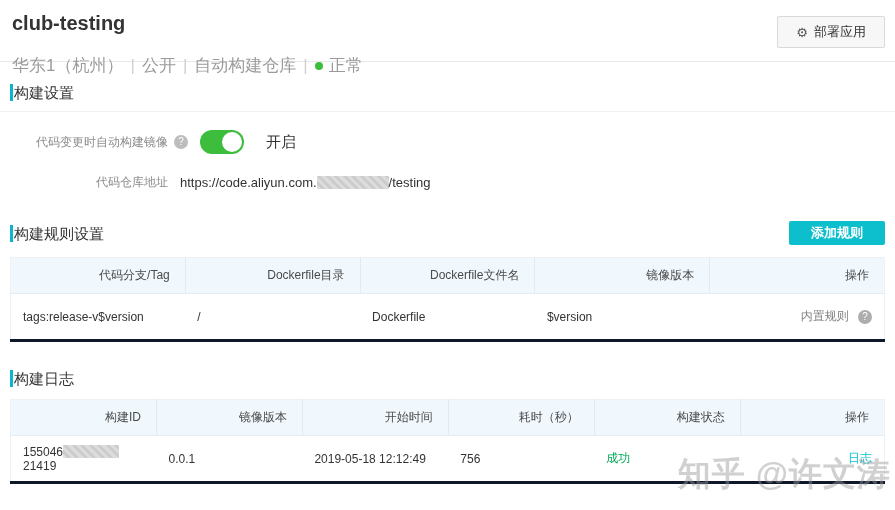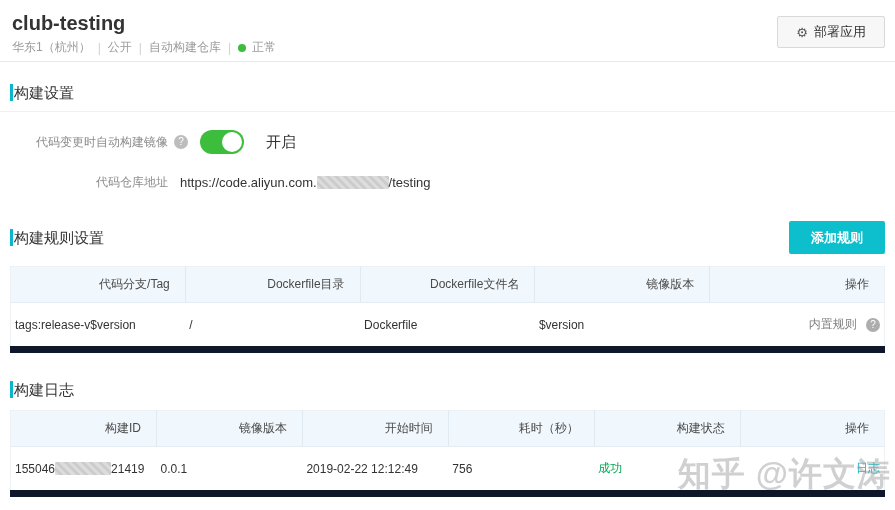--- a/index.html
+++ b/index.html
@@ -4,21 +4,21 @@
 <style>
   * { margin:0; padding:0; box-sizing:border-box; }
   html,body { width:895px; height:510px; background:#fff; overflow:hidden;
     font-family:"Liberation Sans","DejaVu Sans",sans-serif; color:#333; }
   .page { position:relative; width:895px; height:510px; }
 
   
   .page-header { display:flex; justify-content:space-between; align-items:flex-start;
     padding:10px 10px 0 12px; height:62px; border-bottom:1px solid #e8e8e8; }
   .page-title { font-size:20px; font-weight:bold; color:#333; line-height:26px; }
-  .repo-meta { margin-top:3px; font-size:12px; color:#9b9b9b; display:flex; align-items:center; gap:7px;justify-content:space-between; }
+  .repo-meta { margin-top:18px; font-size:17px; color:#9b9b9b; display:flex; align-items:center; gap:7px;justify-content:space-between; }
   .repo-meta .sep { color:#d0d0d0; }
   .status-dot { display:inline-block; width:8px; height:8px; border-radius:50%; background:#3cbe3c; margin-right:-1px; }
   .deploy-btn { margin-top:6px; display:flex; align-items:center; gap:6px;
     height:32px; padding:0 18px; background:#f7f7f7; border:1px solid #d9d9d9; border-radius:2px;
     font-size:13px; color:#333; cursor:pointer; font-family:inherit; }
   .deploy-icon { font-size:13px; color:#555; line-height:1; }
 
   
   .section-title-row { display:flex; justify-content:space-between; align-items:center; padding:0 10px; }
   .section-title { font-size:15px; color:#333; border-left:3px solid #0bb6cc; padding-left:1px; line-height:17px; }
@@ -34,31 +34,31 @@
   .toggle { position:relative; width:44px; height:24px; border-radius:12px; background:#3cbe3c;
     margin-left:12px; cursor:pointer; border:none; flex-shrink:0; }
   .toggle .knob { position:absolute; top:2px; right:2px; width:20px; height:20px; border-radius:50%; background:#fff; }
   .toggle-state { margin-left:22px; font-size:15px; color:#333; }
   .form-value { margin-left:12px; font-size:13px; color:#333; }
 
   .redact { display:inline-block; height:13px; vertical-align:-2px; border-radius:1px;
     background:repeating-linear-gradient(45deg,#dcdcdc 0 3px,#cccccc 3px 6px); }
 
   
-  .add-rule-btn { height:33px; padding:0 22px; background:#0dbfcd; border:none; border-radius:2px;
+  .add-rule-btn { height:24px; padding:0 22px; background:#0dbfcd; border:none; border-radius:2px;
     color:#fff; font-size:13px; font-weight:bold; cursor:pointer; font-family:inherit; }
 
   
   .data-table { width:875px; margin:12px 10px 0 10px; border-collapse:collapse; table-layout:fixed;
     font-size:12px; border:1px solid #eef1f4; }
   .data-table thead th { background:#f1f8fd; color:#4a4a4a; font-weight:normal; text-align:right;
     height:36px; padding:0 15px; border-right:1px solid #dfeaf3; border-bottom:1px solid #e4edf5; }
   .data-table thead th:last-child { border-right:none; text-align:right; }
-  .data-table tbody td { height:47px; padding:0 4px; color:#333; background:#fff;
-    border-bottom:7px solid #0f172a; }
+  .data-table tbody td { height:47px; padding:0 12px; color:#333; background:#fff;
+    border-bottom:3px solid #0f172a; }
   .data-table tbody td:last-child { text-align:right; }
   .builtin-rule { color:#808080; }
   .status-success { color:#00a854; }
   .log-link { color:#0dbfcd; text-decoration:none; cursor:pointer; }
 
   
   .watermark { position:absolute; top:452px; right:4px; font-size:33px; letter-spacing:1px;
     color:rgba(150,150,150,.45); font-weight:bold; pointer-events:none; white-space:nowrap; }
 
   .section-build-rules { margin-top:30px; }
@@ -174,21 +174,21 @@
           <th>构建状态</th>
           <th>操作</th>
         </tr>
       </thead>
       <tbody>
         <tr>
           <td>
             <span>155046</span><span class="redact" style="width:56px;"></span><span>21419</span>
           </td>
           <td>0.0.1</td>
-          <td>2019-02-22 12:12:49</td>
+          <td>2019-05-18 12:12:49</td>
           <td>756</td>
           <td>
             <span class="status-success">成功</span>
           </td>
           <td>
             <a class="log-link">日志</a>
           </td>
         </tr>
       </tbody>
     </table>

